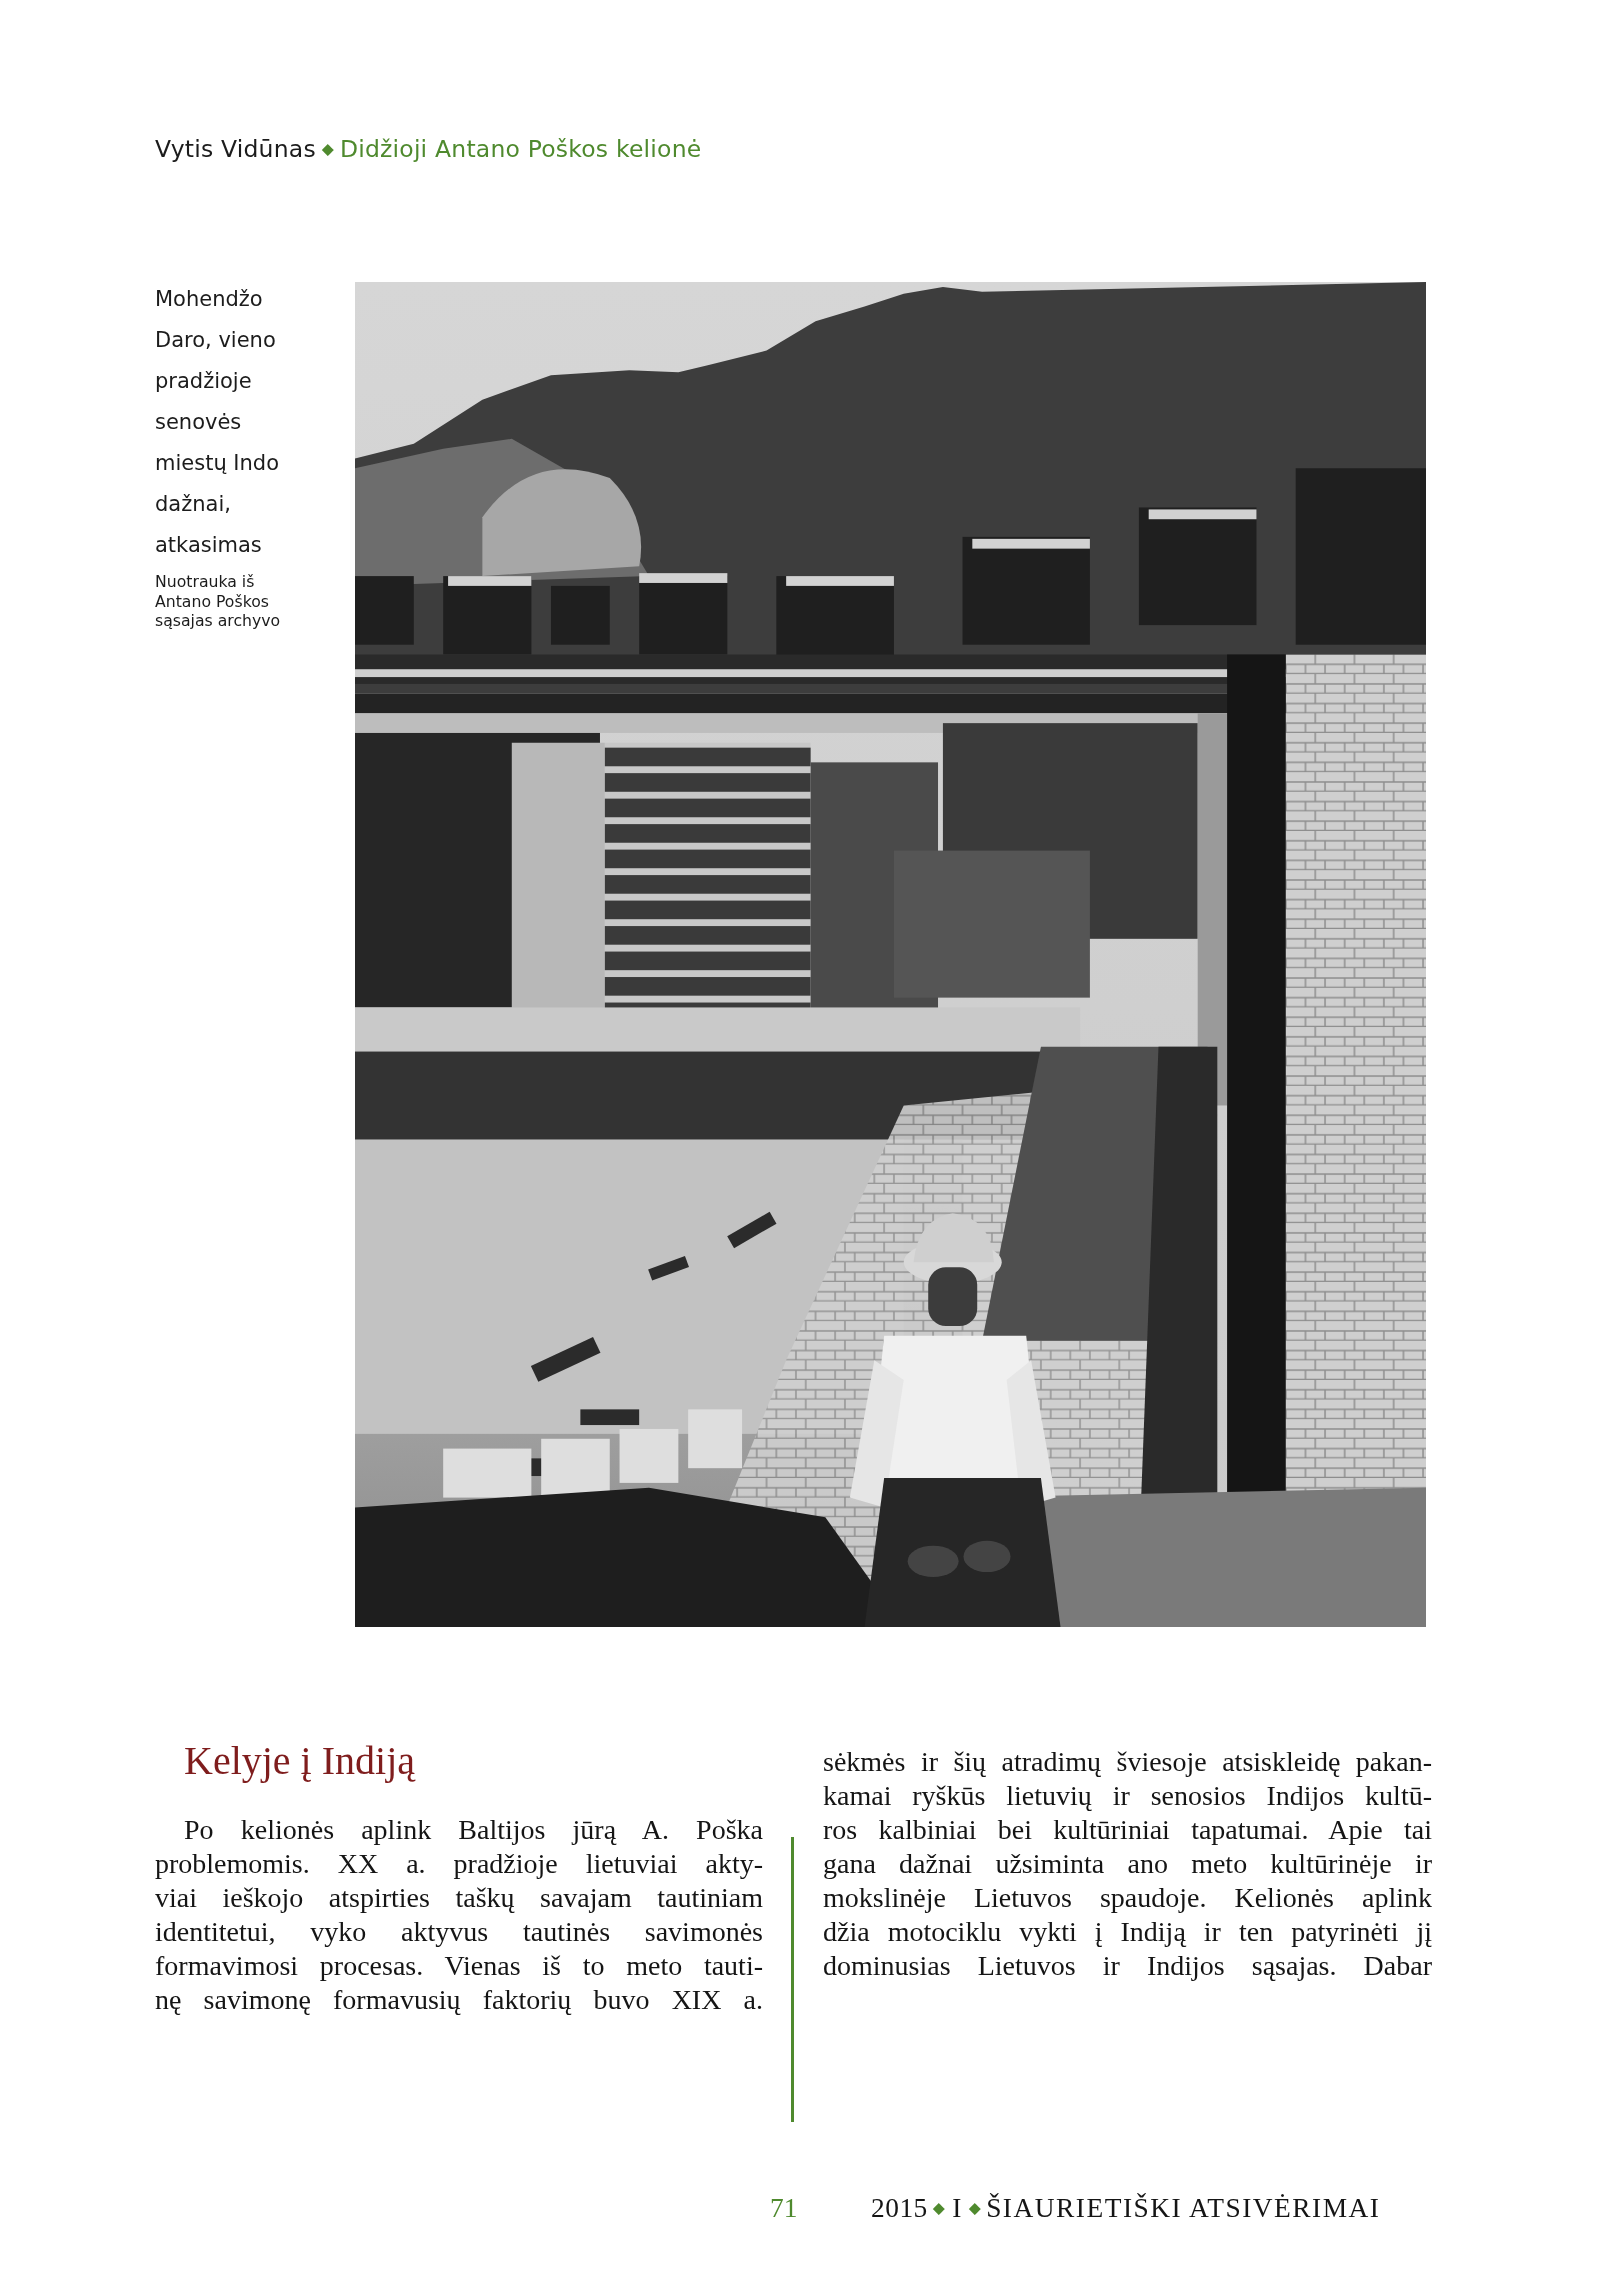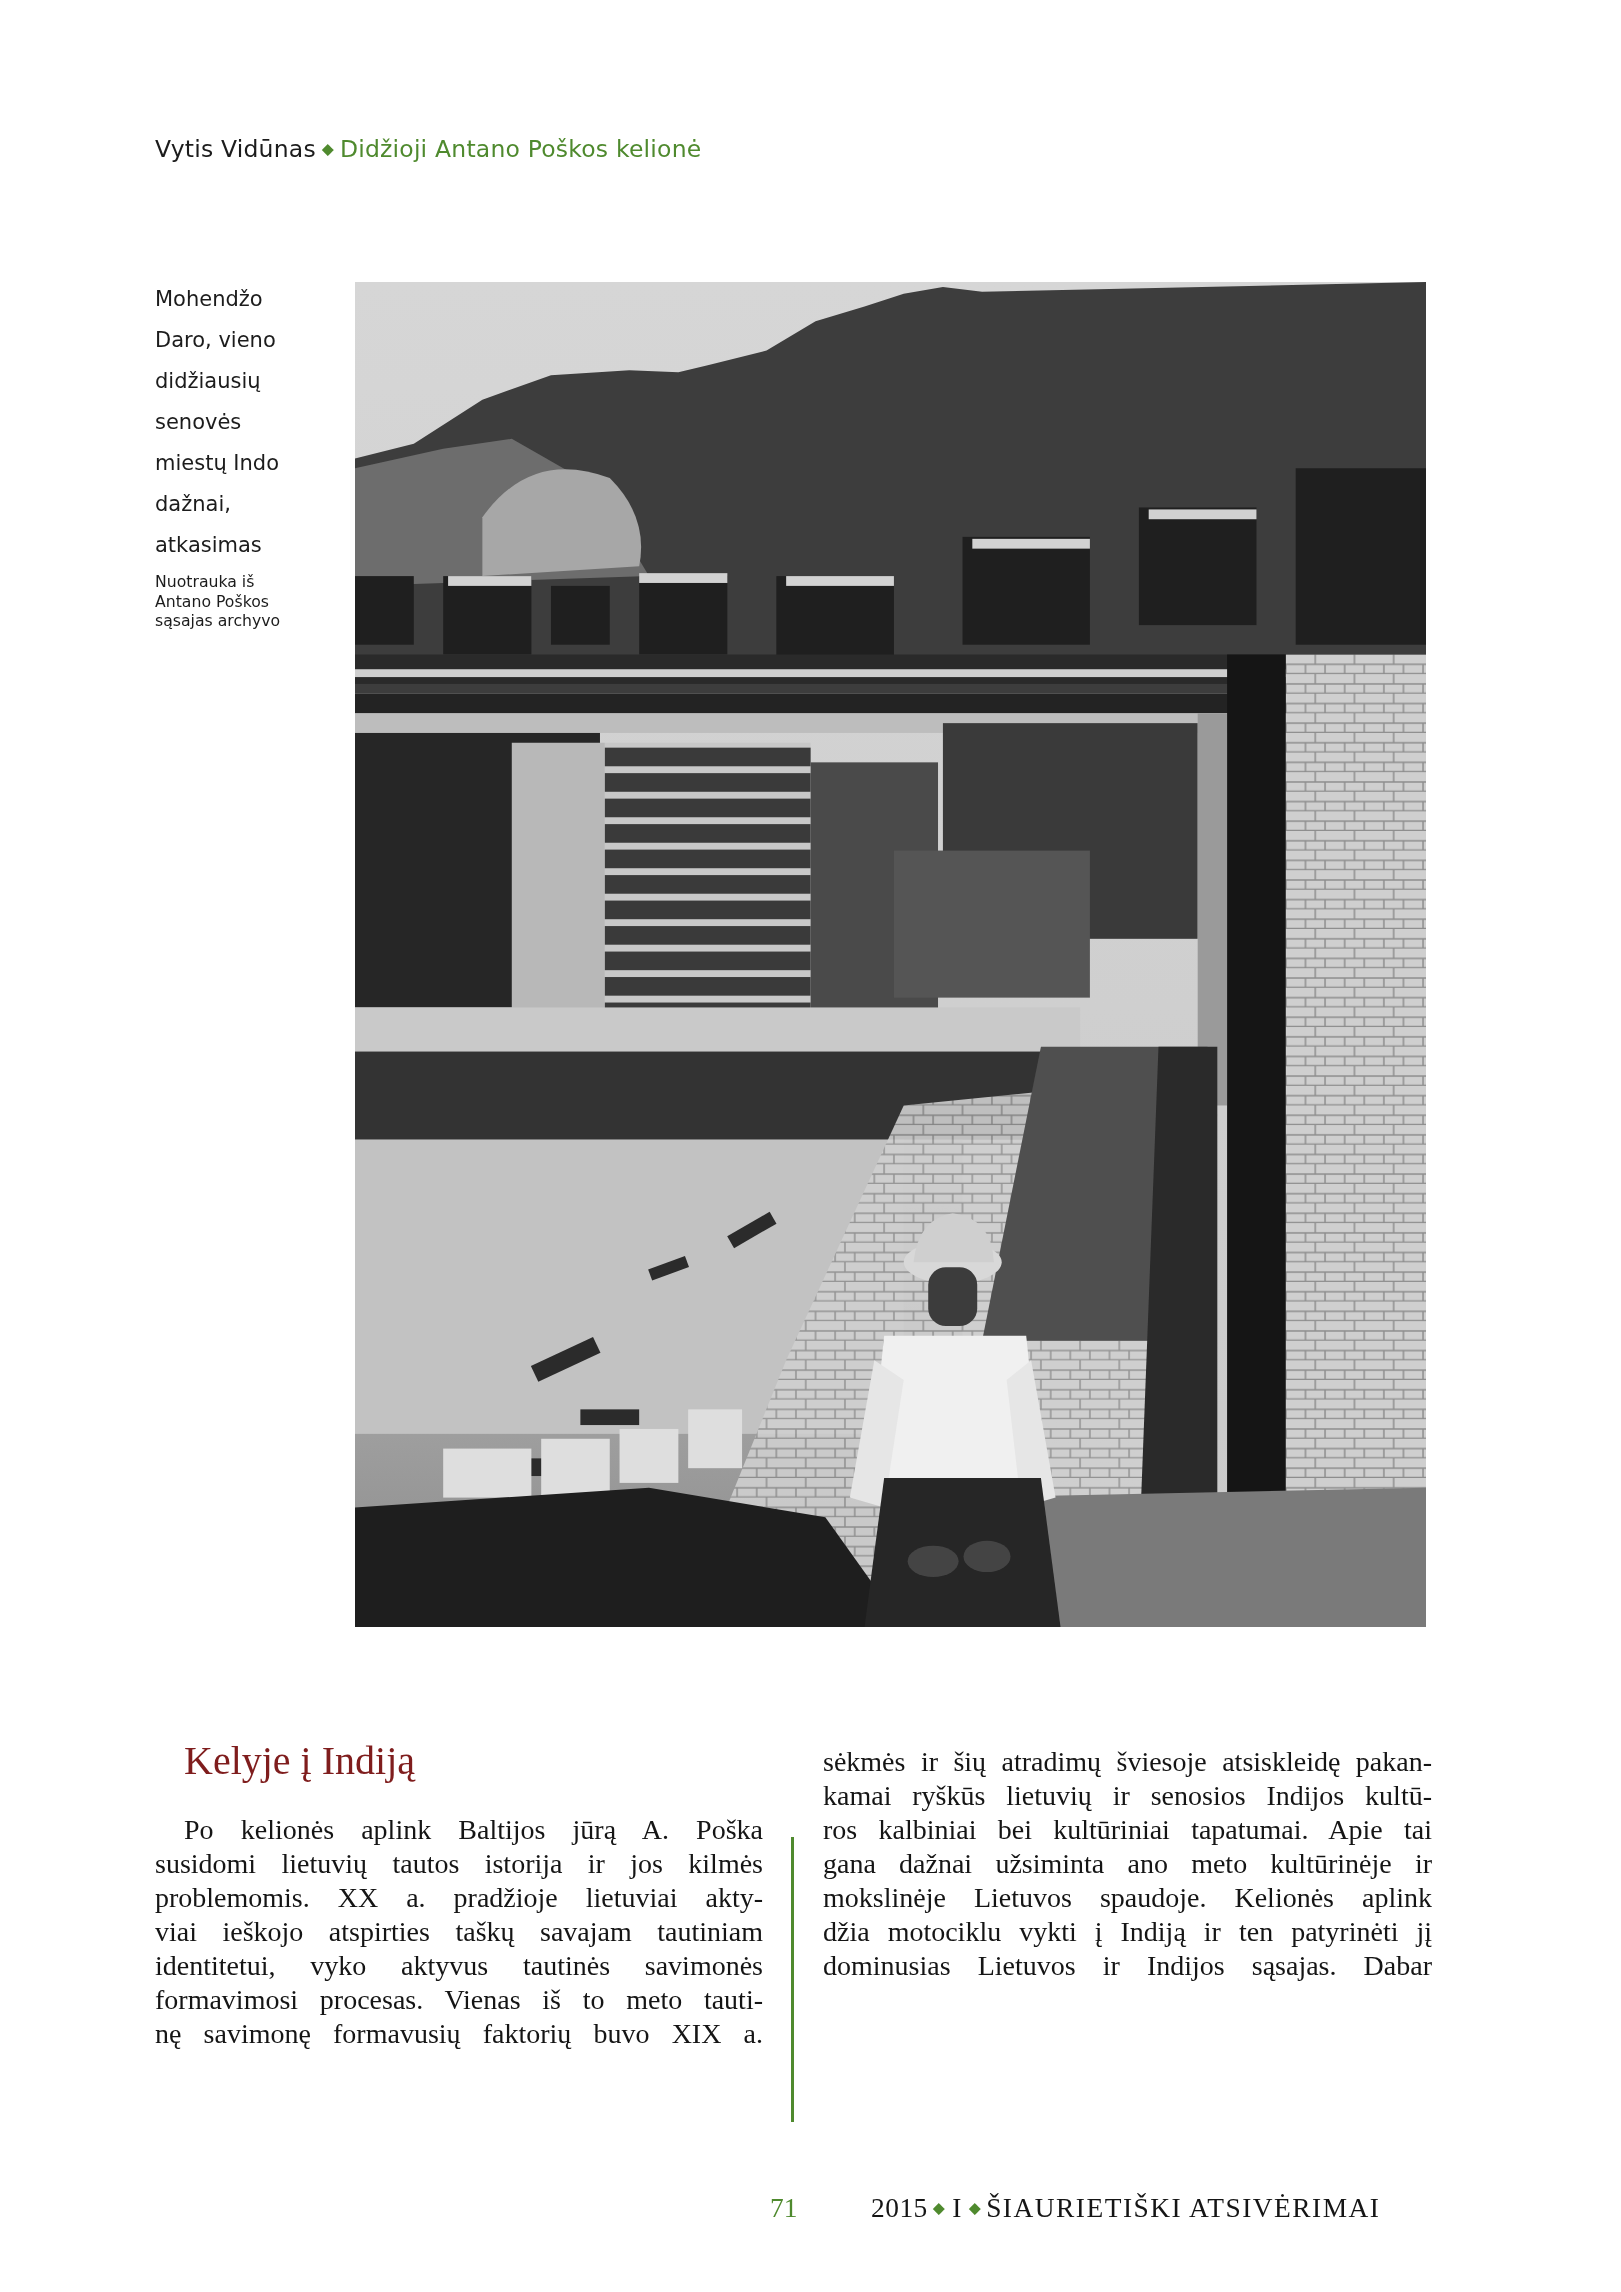--- a/index.html
+++ b/index.html
@@ -138,21 +138,21 @@
 <body>
 
 <div class="running-head">
   <span class="author">Vytis Vidūnas</span><span class="sep">◆</span><span class="title">Didžioji Antano Poškos kelionė</span>
 </div>
 
 <div class="caption">
   <p class="caption-main">
     <span class="caption-line">Mohendžo</span>
     <span class="caption-line">Daro, vieno</span>
-    <span class="caption-line">didžiausių</span>
+    <span class="caption-line">pradžioje</span>
     <span class="caption-line">senovės</span>
     <span class="caption-line">miestų Indo</span>
     <span class="caption-line">dažnai,</span>
     <span class="caption-line">atkasimas</span>
   </p>
   <div class="caption-credit">
     <span class="caption-line">Nuotrauka iš</span>
     <span class="caption-line">Antano Poškos</span>
     <span class="caption-line">sąsajas archyvo</span>
   </div>
@@ -261,21 +261,20 @@
       <ellipse cx="590" cy="1305" rx="26" ry="16" fill="#444"></ellipse>
       <ellipse cx="645" cy="1300" rx="24" ry="16" fill="#444"></ellipse>
     </g>
   </svg>
 </div>
 
 <h2 class="section-heading">Kelyje į Indiją</h2>
 
 <div class="col col-left">
   <span class="line first">Po kelionės aplink Baltijos jūrą A. Poška</span>
-  <span class="line">susidomi lietuvių tautos istorija ir jos kilmės</span>
   <span class="line">problemomis. XX a. pradžioje lietuviai akty-</span>
   <span class="line">viai ieškojo atspirties taškų savajam tautiniam</span>
   <span class="line">identitetui, vyko aktyvus tautinės savimonės</span>
   <span class="line">formavimosi procesas. Vienas iš to meto tauti-</span>
   <span class="line">nę savimonę formavusių faktorių buvo XIX a.</span>
 </div>
 
 <div class="col-rule"></div>
 
 <div class="col col-right">

